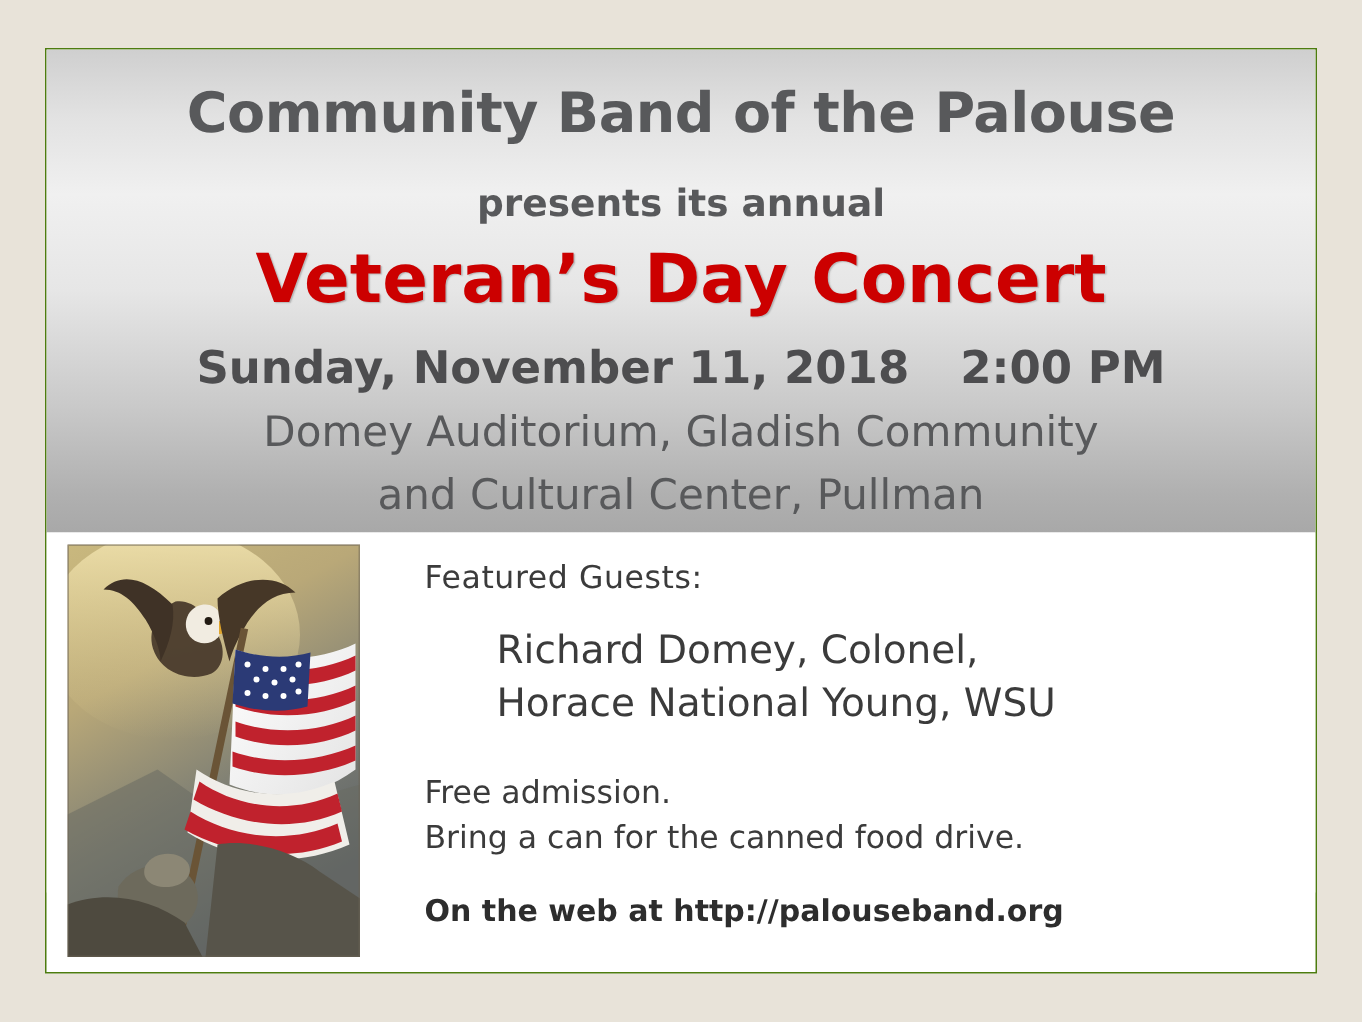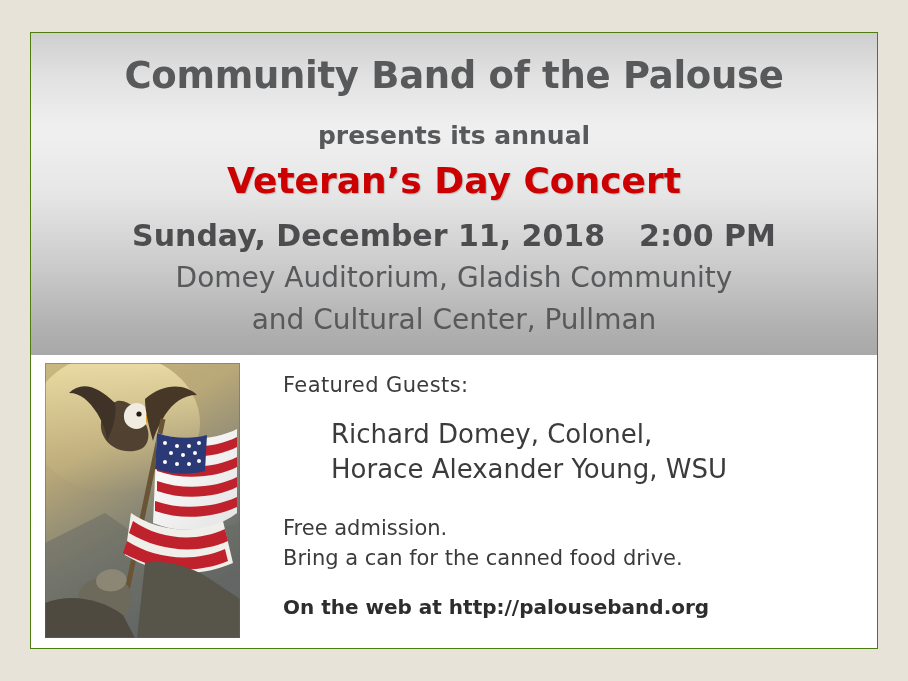--- a/index.html
+++ b/index.html
@@ -46,21 +46,21 @@
     line-height: 1.15;
   }
   .presents {
     font-size: 25px;
     font-weight: bold;
     color: #58595b;
     margin-top: 24px;
     line-height: 1.15;
   }
   .concert-title {
-    font-size: 36px;
+    font-size: 45px;
     font-weight: bold;
     color: #cc0000;
     margin-top: 10px;
     line-height: 1.15;
     text-shadow: 1px 1px 1px rgba(120,120,120,0.45);
   }
   .datetime {
     font-size: 30px;
     font-weight: bold;
     color: #4d4d4f;
@@ -130,21 +130,21 @@
 </head>
 <body>
 
 <div class="poster">
 
   <div class="header">
     <div class="band-name">Community Band of the Palouse</div>
     <div class="presents">presents its annual</div>
     <div class="concert-title">Veteran’s Day Concert</div>
     <div class="datetime">
-      <span>Sunday, December 11, 2018</span><span class="time">2:00 PM</span>
+      <span>Sunday, November 11, 2018</span><span class="time">2:00 PM</span>
     </div>
     <div class="venue">Domey Auditorium, Gladish Community</div>
     <div class="venue">and Cultural Center, Pullman</div>
   </div>
 
   <div class="body-area">
 
     <div class="artwork">
       <svg width="195" height="275" viewBox="0 0 195 275" xmlns="http://www.w3.org/2000/svg" aria-hidden="true">
         <defs>
@@ -213,21 +213,21 @@
 
         <rect x="0" y="0" width="195" height="275" fill="none" stroke="#6b6456" stroke-width="2" opacity="0.5"></rect>
       </svg>
     </div>
 
     <div class="details">
       <div class="featured-label">Featured Guests:</div>
 
       <div class="guest-list">
         <div>Richard Domey, Colonel,</div>
-        <div>Horace Alexander Young, WSU</div>
+        <div>Horace National Young, WSU</div>
       </div>
 
       <div class="admission">
         <div>Free admission.</div>
         <div>Bring a can for the canned food drive.</div>
       </div>
 
       <div class="web">On the web at http://palouseband.org</div>
     </div>
 

